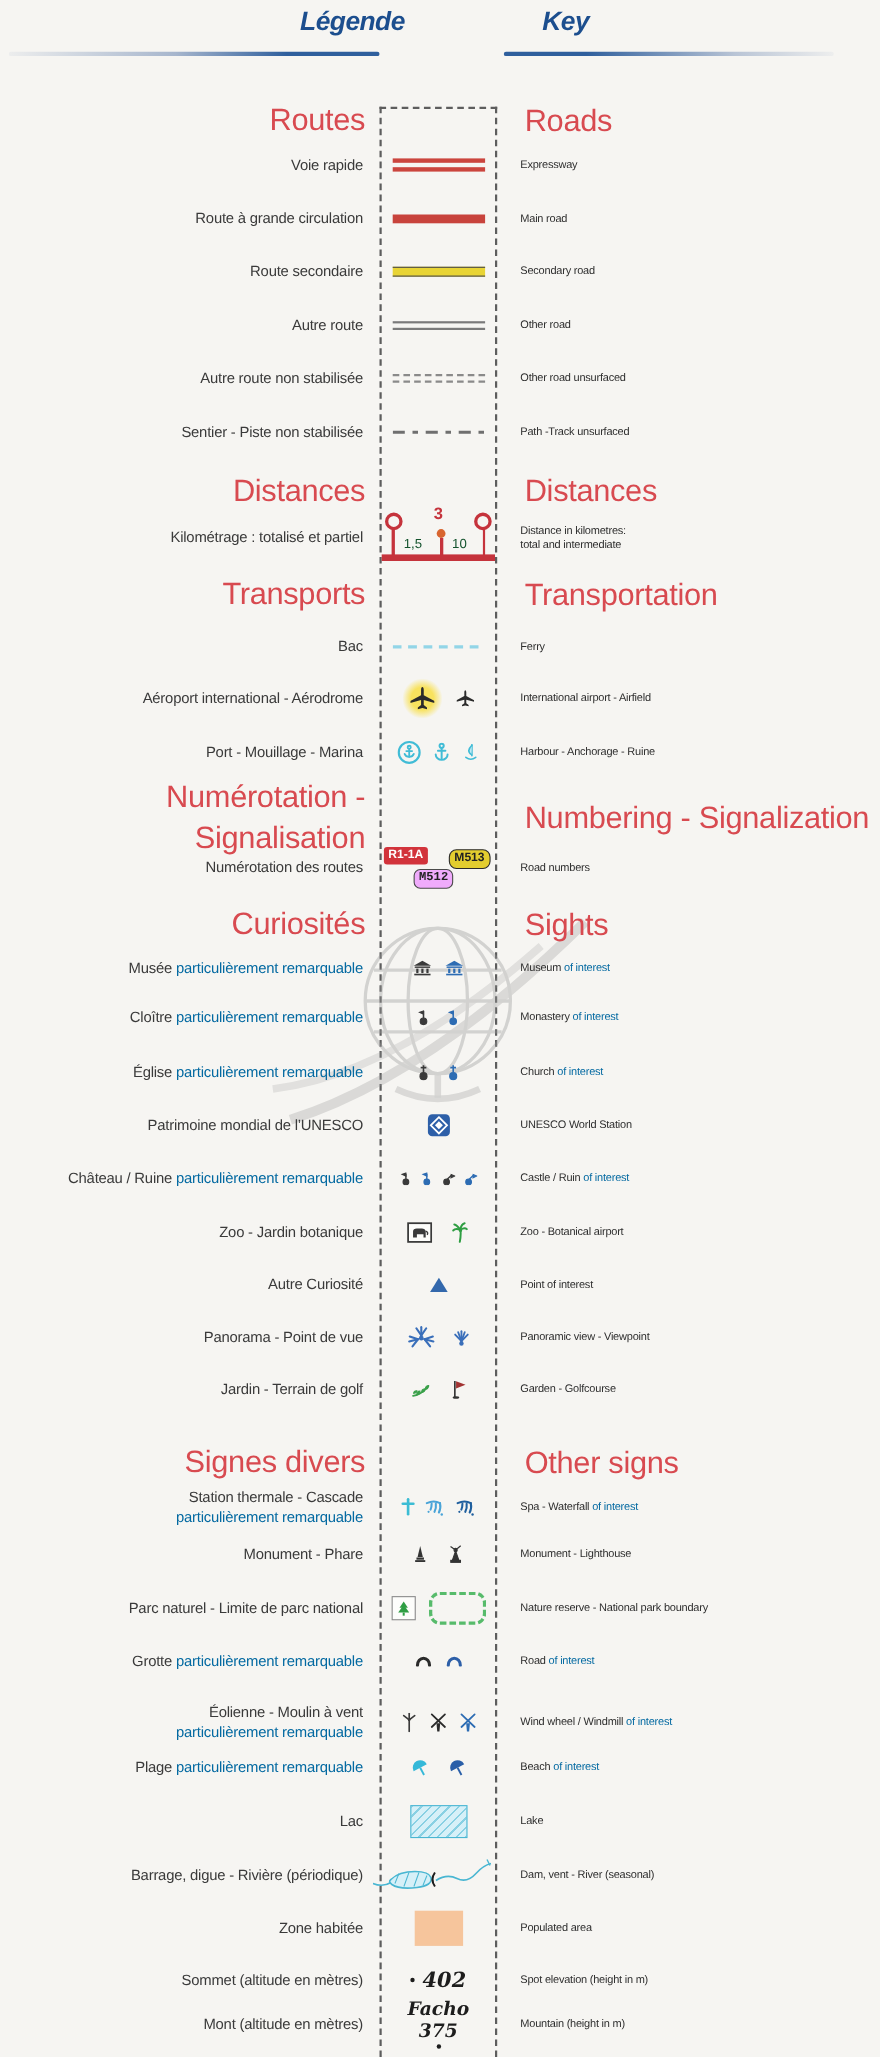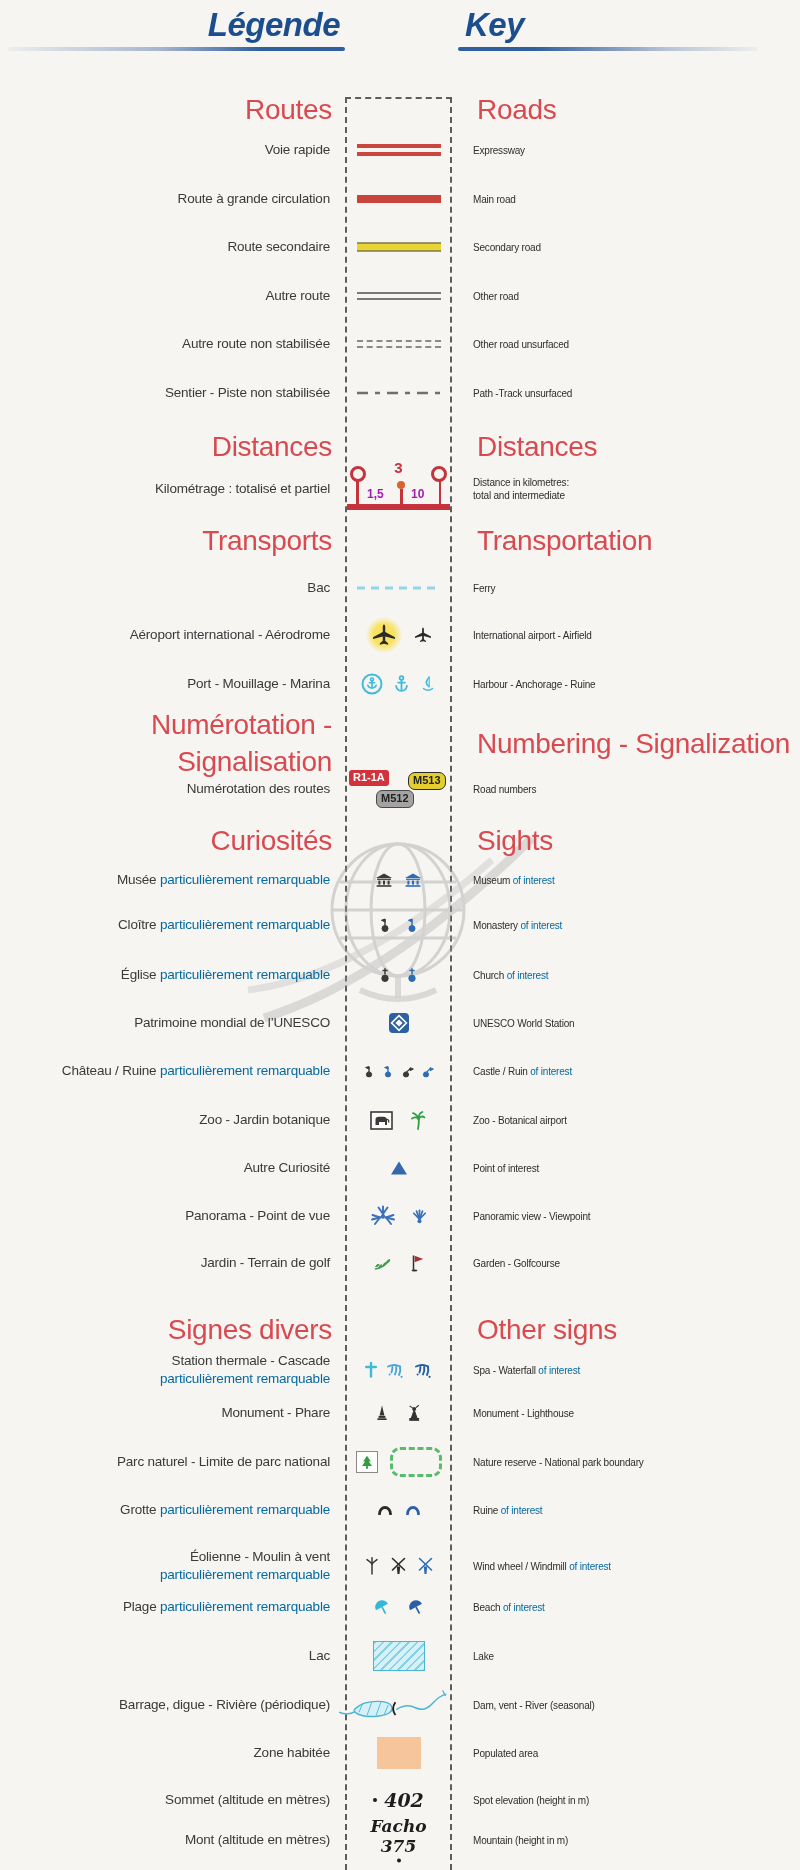--- a/index.html
+++ b/index.html
@@ -1,20 +1,20 @@
 <!DOCTYPE html>
 <html><head>
 <meta charset="utf-8">
 <style>
   html,body{margin:0;padding:0;background:#e9e8e5;}
   .page{position:relative;width:800px;height:1870px;background:#f6f5f2;
         font-family:"Liberation Sans",sans-serif;color:#3a3a3a;overflow:hidden;}
   
-  .title{position:absolute;top:6px;font-size:33px;font-weight:bold;font-style:italic;
-         color:#1c4e8e;letter-spacing:-0.5px;}
+  .title{position:absolute;top:6px;font-size:24px;font-weight:bold;font-style:italic;
+         color:#1c4e8e;letter-spacing:-0.5px;padding-left:28px;}
   .title-fr{left:0;width:340px;text-align:right;}
   .title-en{left:465px;}
   .underline{position:absolute;height:4px;border-radius:2px;}
   .underline-fr{left:8px;top:47px;width:337px;
     background:linear-gradient(to right,rgba(80,110,160,0.06),rgba(70,105,160,0.45) 45%,#2f5f9d 75%);}
   .underline-en{left:458px;top:47px;width:300px;
     background:linear-gradient(to right,#2f5f9d 25%,rgba(70,105,160,0.35) 70%,rgba(80,110,160,0.05));}
   
   .symbox{position:absolute;left:345px;top:97px;width:107px;height:1773px;box-sizing:border-box;
           border-left:2.5px dashed #5d5d5d;border-right:2.5px dashed #5d5d5d;border-top:2.5px dashed #5d5d5d;}
@@ -37,30 +37,30 @@
   
   .dist{position:relative;width:104px;height:52px;}
   .dist .bar{position:absolute;left:0;right:0;bottom:5px;height:6px;background:#c5333c;}
   .dist .lolli{position:absolute;width:10px;height:10px;border:3px solid #c5333c;border-radius:50%;top:3px;}
   .dist .lolli.l{left:3px;} .dist .lolli.r{right:3px;}
   .dist .stem{position:absolute;width:2.5px;background:#c5333c;}
   .dist .stem.l{left:9px;top:17px;height:25px;}
   .dist .stem.r{right:9px;top:17px;height:25px;}
   .dist .middot{position:absolute;left:50px;top:18px;width:8px;height:8px;border-radius:50%;background:#d8652f;}
   .dist .stem.m{left:53px;top:26px;height:16px;background:#c5333c;}
-  .dist .num{position:absolute;color:#a21caf;font-weight:bold;}
+  .dist .num{position:absolute;color:#14532d;font-weight:normal;}
   .dist .n-total{left:0;right:0;top:-4px;text-align:center;font-size:15px;}
   .dist .n-left{left:20px;top:24px;font-size:12px;}
   .dist .n-right{left:64px;top:24px;font-size:12px;}
   
   .badges{position:relative;width:107px;height:40px;}
   .badge{position:absolute;font-size:11px;font-weight:bold;line-height:1.25;padding:1px 4px;white-space:nowrap;}
   .badge-red{left:2px;top:1px;background:#d2333b;color:#fff;border-radius:3px;}
   .badge-yellow{left:61px;top:3px;background:#e3cd2f;color:#222;border:1.5px solid #2a2a2a;border-radius:7px;}
-  .badge-white{left:29px;top:21px;background:#a3a3a3;color:#222;border:1.5px solid #4a4a4a;border-radius:6px;}
+  .badge-white{left:29px;top:21px;background:#f0abfc;color:#222;border:1.5px solid #4a4a4a;border-radius:6px;font-family:Liberation Mono, monospace;}
   
   .lake{width:52px;height:30px;box-sizing:border-box;border:1.5px solid #49b6d2;background:
     repeating-linear-gradient(135deg,rgba(73,182,210,0.55) 0 1.5px,rgba(214,240,248,0.9) 1.5px 6px),#d6f0f8;}
   .populated{width:44px;height:32px;background:#f6c59c;}
   .parkline{width:52px;height:30px;box-sizing:border-box;border:3px dashed #57bb6b;border-radius:10px;}
   .reserve{width:22px;height:22px;box-sizing:border-box;border:1.5px solid #8a8a8a;display:flex;align-items:center;justify-content:center;background:#fdfdfb;}
   .poi-tri{width:0;height:0;border-left:8px solid transparent;border-right:8px solid transparent;border-bottom:13px solid #3368ac;}
   
   .halo{position:relative;width:36px;height:36px;display:flex;align-items:center;justify-content:center;
         background:radial-gradient(circle,#f8e25e 0 40%,rgba(248,226,94,0) 72%);}
@@ -544,21 +544,21 @@
   <div class="row" style="top:1510px">
     <div class="fr"><span>Grotte</span> <span class="acc">particulièrement remarquable</span></div>
     <div class="sym" style="gap:12px">
       <svg width="16" height="10" viewBox="0 0 16 10">
         <path d="M2.5 9 A5.5 6.5 0 0 1 13.5 9" fill="none" stroke="#2b2b2b" stroke-width="2.8" stroke-linecap="round"></path>
       </svg>
       <svg width="16" height="10" viewBox="0 0 16 10">
         <path d="M2.5 9 A5.5 6.5 0 0 1 13.5 9" fill="none" stroke="#2d5fa8" stroke-width="2.8" stroke-linecap="round"></path>
       </svg>
     </div>
-    <div class="en"><span>Ruine</span> <span class="acc">of interest</span></div>
+    <div class="en"><span>Road</span> <span class="acc">of interest</span></div>
   </div>
 
   <div class="row" style="top:1566px">
     <div class="fr"><span>Éolienne - Moulin à vent</span><br><span class="acc">particulièrement remarquable</span></div>
     <div class="sym" style="gap:10px">
       <svg width="16" height="18" viewBox="0 0 16 18">
         <g stroke="#3a3a3a" stroke-width="1.5" fill="none" stroke-linecap="round">
           <line x1="8" y1="6.5" x2="8" y2="17"></line>
             <line x1="8" y1="6.5" x2="3" y2="2.6"></line>
             <line x1="8" y1="6.5" x2="13" y2="2.6"></line>

